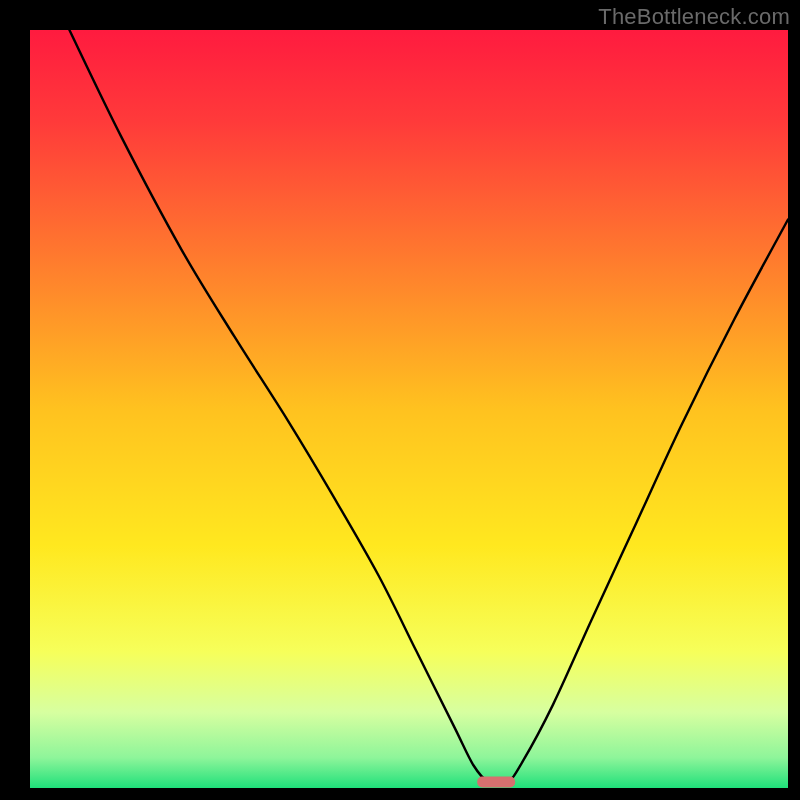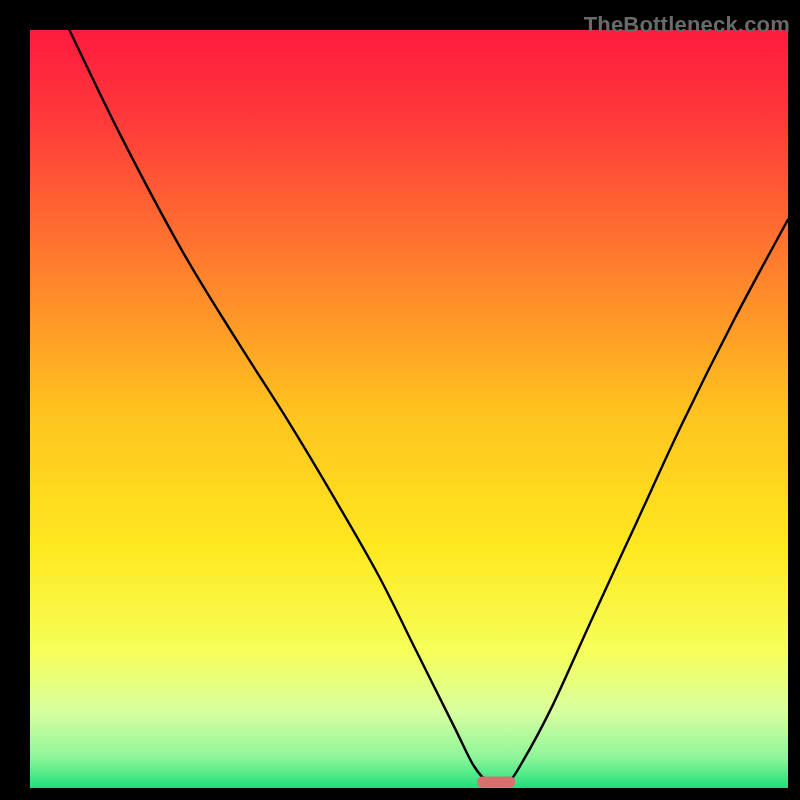--- a/index.html
+++ b/index.html
@@ -11,24 +11,24 @@
     font-family: Arial, Helvetica, sans-serif;
     overflow: hidden;
   }
   .frame {
     position: relative;
     width: 800px;
     height: 800px;
   }
   .watermark {
     position: absolute;
-    top: 12px;
+    top: 4px;
     right: 10px;
     font-size: 22px;
-    font-weight: 700;
+    font-weight: 400;
     color: #6a6a6a;
     letter-spacing: 0.2px;
     z-index: 10;
   }
   svg {
     display: block;
   }
 </style>
 </head>
 <body>

